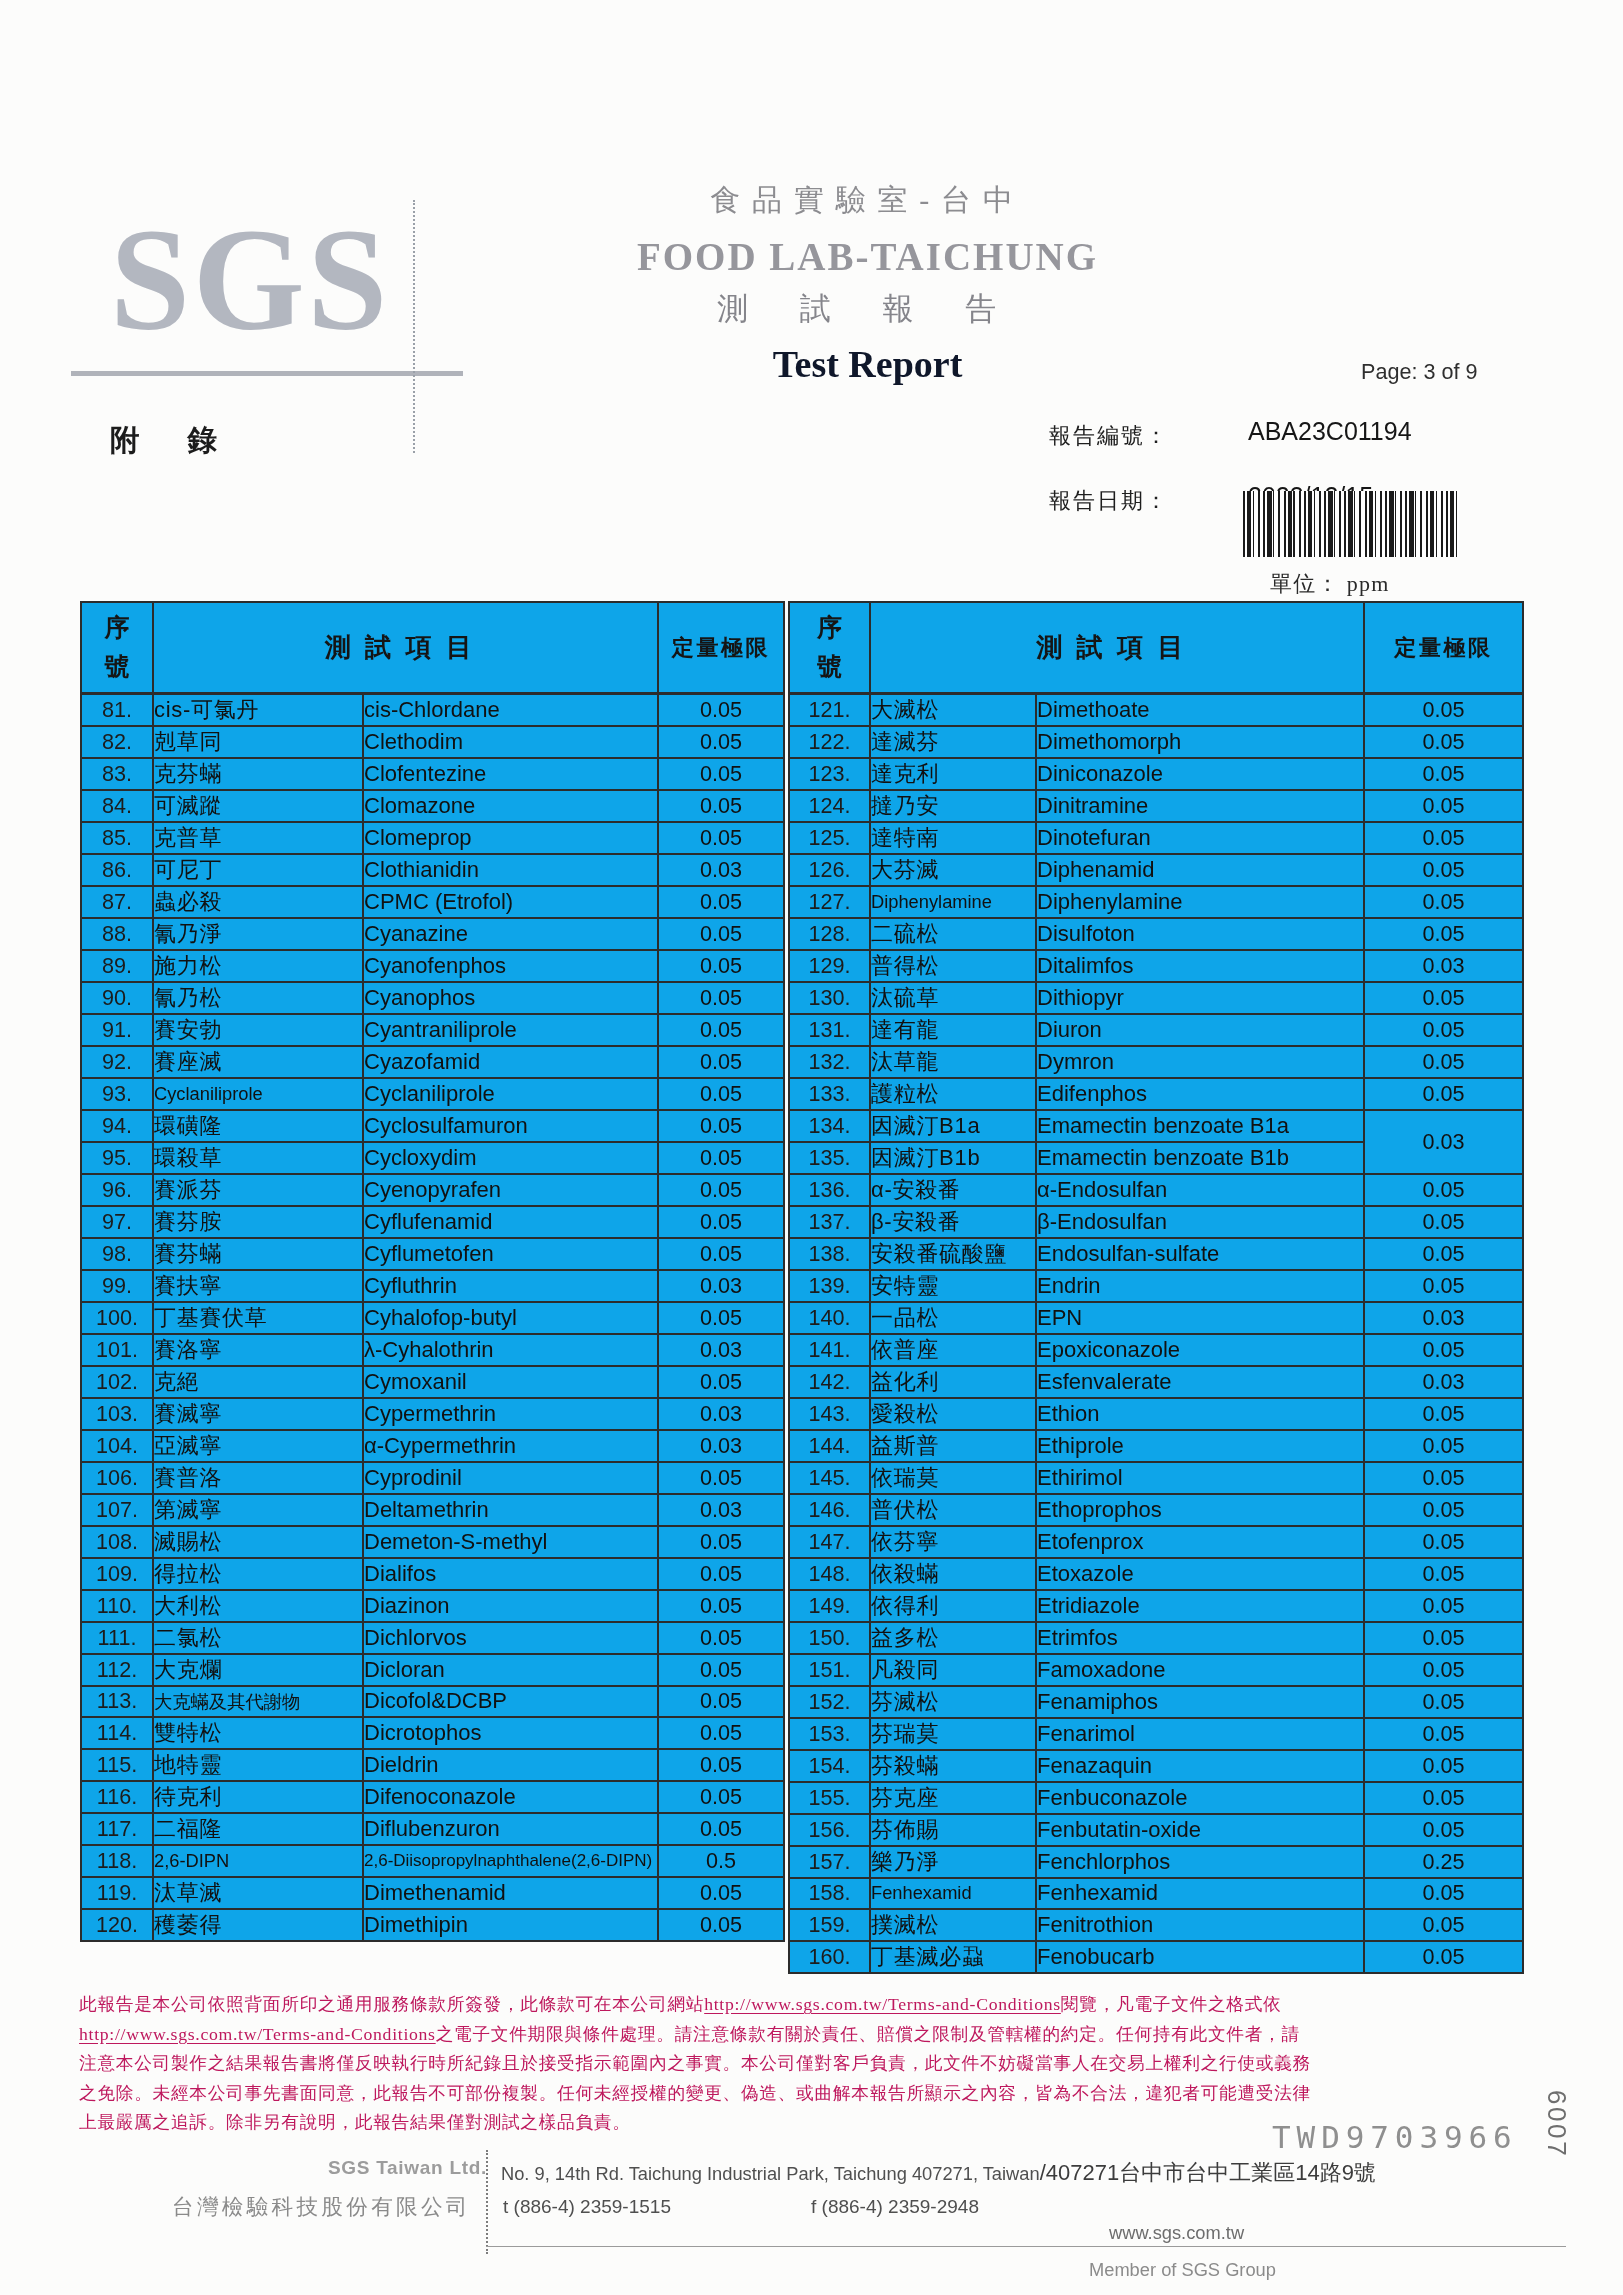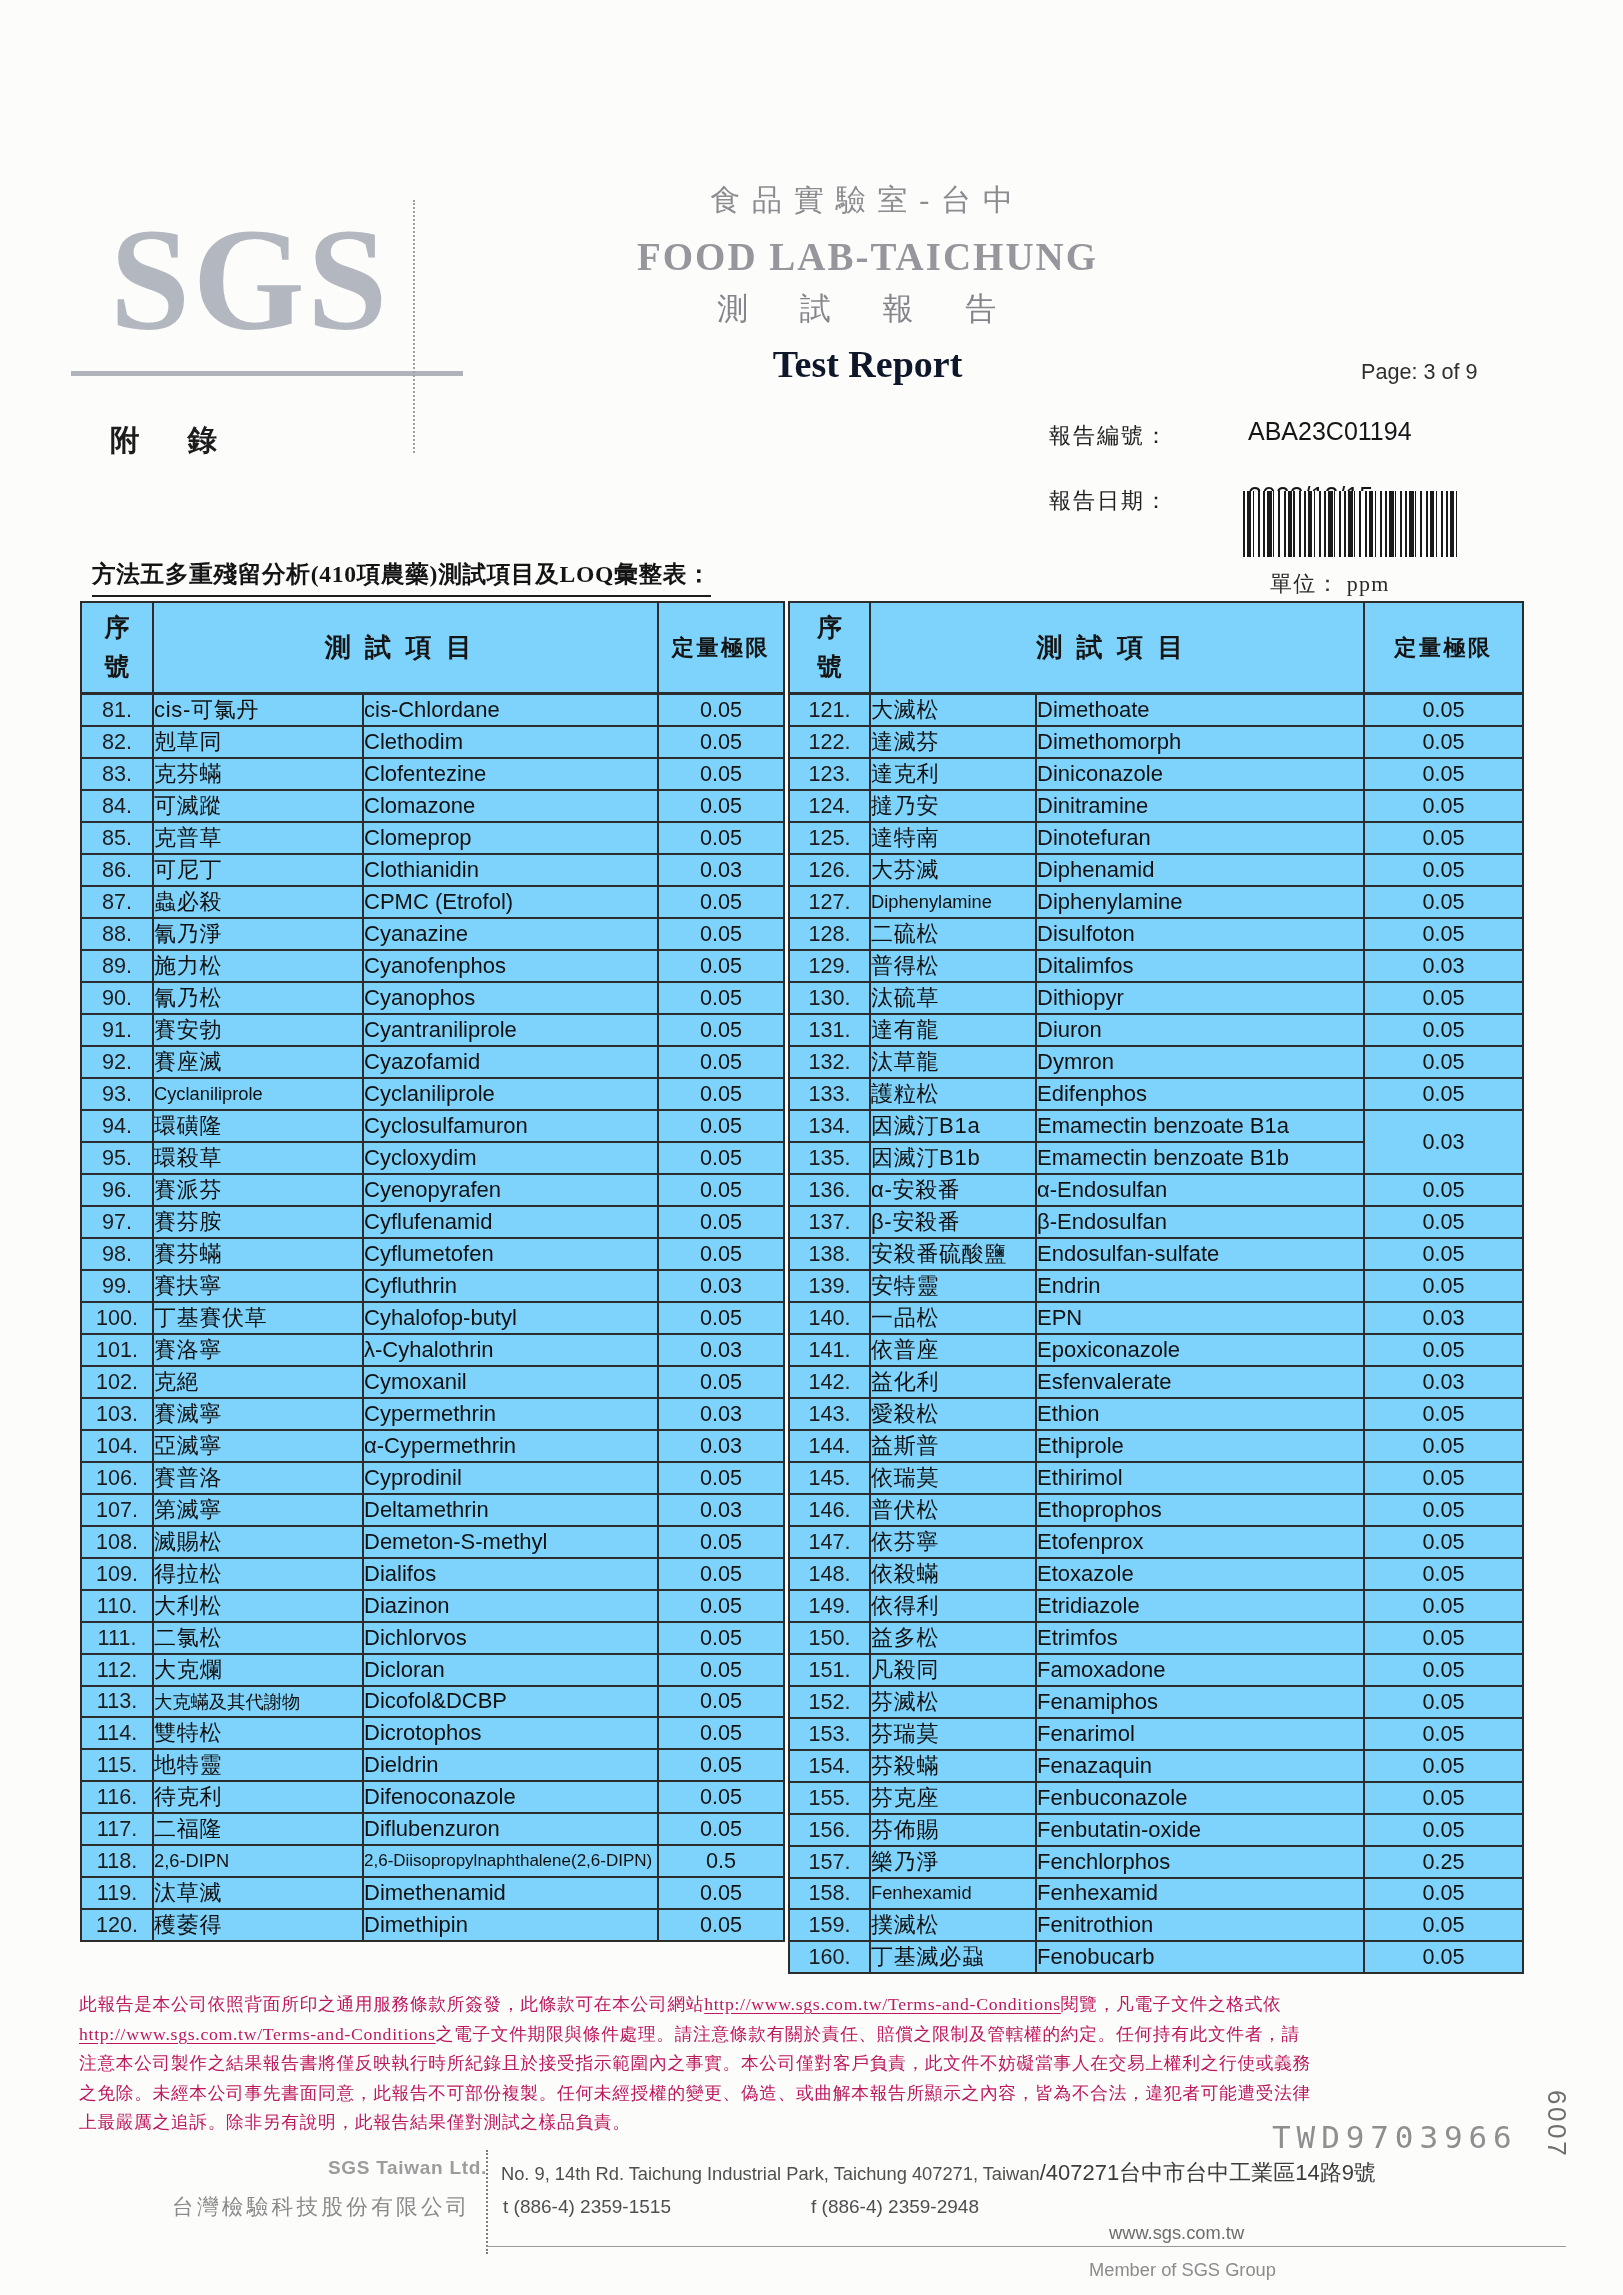--- a/index.html
+++ b/index.html
@@ -39,21 +39,21 @@
       #1b1b1b 15px,#1b1b1b 17px,#ffffff 17px,#ffffff 20.3px);
   }
   .unit-line{position:absolute;left:1270px;top:569px;font-size:22px;color:#2a2a2a;letter-spacing:1.3px;font-family:"Liberation Serif", serif;}
   .table-title{
     position:absolute;left:92px;top:558px;
     font-size:23.6px;font-weight:bold;color:#141414;
     font-family:"Liberation Serif", serif;letter-spacing:0.7px;
     border-bottom:2.6px solid #1d1d1d;padding-bottom:5.2px;
   }
   
-  .tbl{position:absolute;top:601px;border-collapse:collapse;table-layout:fixed;background:#7dd3fc;}
+  .tbl{position:absolute;top:601px;border-collapse:collapse;table-layout:fixed;background:#0ea5e9;}
   .tbl-left{left:80px;}
   .tbl-right{left:788px;}
   .tbl th,.tbl td{border:2px solid #2c2c2c;padding:0;overflow:hidden;}
   .tbl th{border-bottom-width:3.3px;height:89px;font-family:"Liberation Serif", serif;font-weight:bold;color:#151515;vertical-align:middle;}
   .tbl td{height:29.5px;vertical-align:middle;}
   .th-no{font-size:25px;}
   .th-no .stack{display:inline-block;width:1.15em;word-break:break-all;line-height:1.55;}
   .th-item{font-size:26px;letter-spacing:14.4px;text-align:center;}
   .th-loq{font-size:22px;letter-spacing:2.6px;text-align:center;}
   .c-no{font-size:21.6px;text-align:center;color:#1c1c1c;}
@@ -98,21 +98,20 @@
   <div class="appendix">附　錄</div>
 
   <div class="meta-label" style="left:1049px;top:421px;">報告編號：</div>
   <div class="meta-value" style="left:1224px;top:417px;">ABA23C01194</div>
   <div class="meta-label" style="left:1049px;top:486px;">報告日期：</div>
   <div class="meta-value" style="left:1224px;top:482px;">2023/12/15</div>
 
   <div class="barcode"></div>
   <div class="unit-line">單位： ppm</div>
 
-  <div class="table-title">方法五多重殘留分析(410項農藥)測試項目及LOQ彙整表：</div>
 
   <table class="tbl tbl-left">
     <colgroup>
         <col style="width:72px">
         <col style="width:210px">
         <col style="width:295px">
         <col style="width:126px">
       </colgroup>
     <thead>
       <tr>

